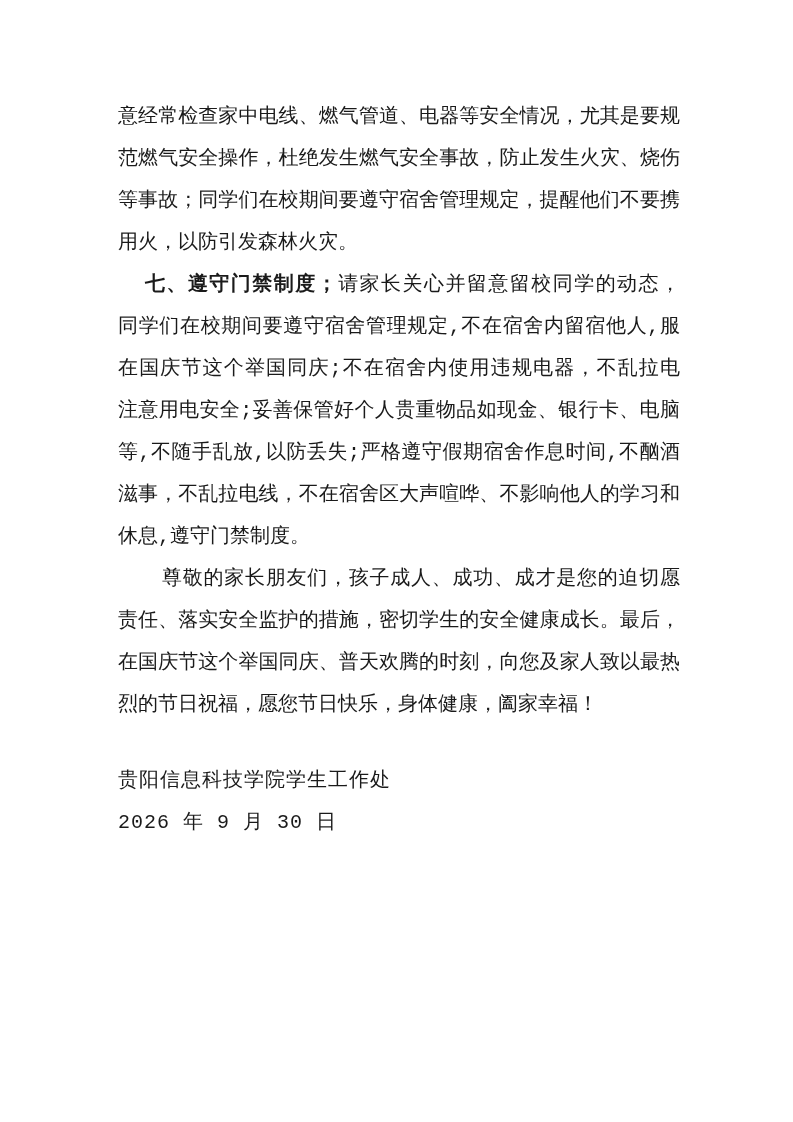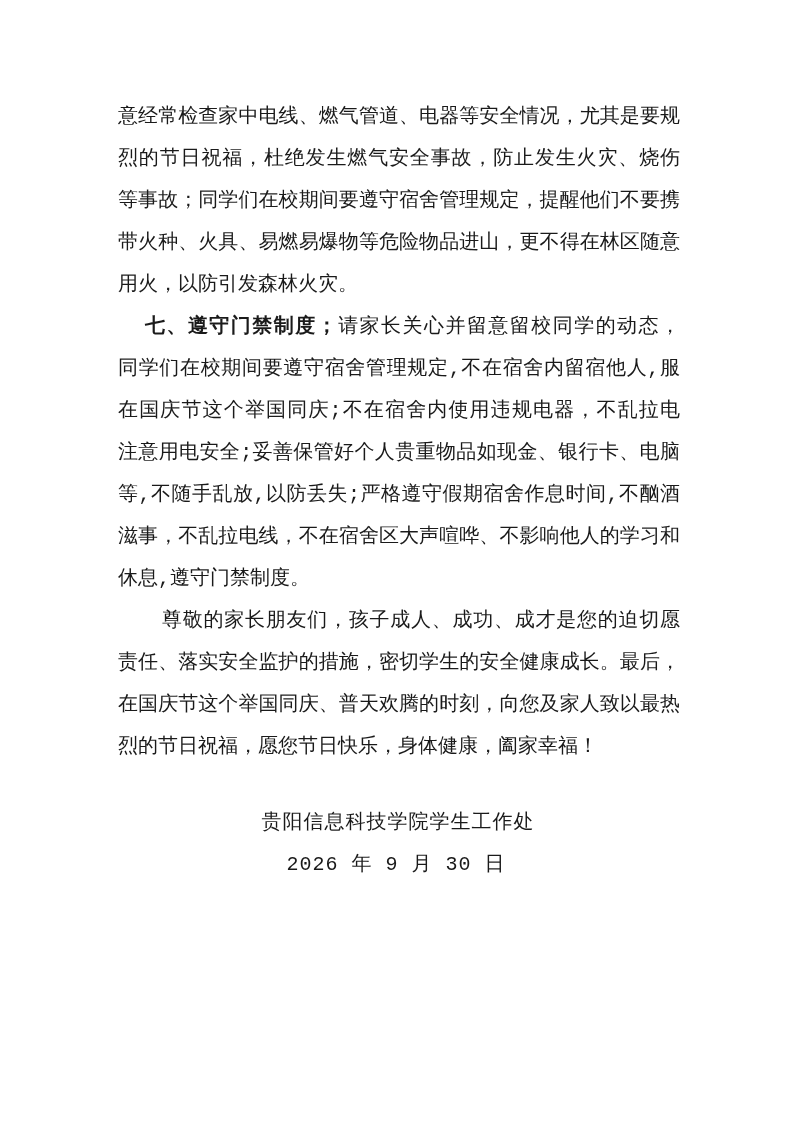--- a/index.html
+++ b/index.html
@@ -31,44 +31,43 @@
   .line.j {
     text-align: justify;
     text-align-last: justify;
     text-justify: inter-character;
   }
   .bold {
     font-weight: 700;
   }
   .sig-block {
     margin-top: 34px;
-    text-align: center;
+    text-align: left;
   }
   .sig-line {
     height: 42px;
     padding-right: 2px;
     letter-spacing: 1px;
   }
   .date-line {
     height: 42px;
     padding-right: 6px;
     letter-spacing: 1px;
   }
 </style>
 </head>
 <body>
 
 <div class="page">
   <div class="doc-body">
 
     <div class="para">
         <div class="line j"><span>意经常检查家中电线、燃气管道、电器等安全情况，尤其是要规</span></div>
-        <div class="line j"><span>烈的节日祝福，杜绝发生燃气安全事故，防止发生火灾、烧伤</span></div>
+        <div class="line j"><span>范燃气安全操作，杜绝发生燃气安全事故，防止发生火灾、烧伤</span></div>
         <div class="line j"><span>等事故；同学们在校期间要遵守宿舍管理规定，提醒他们不要携</span></div>
-        <div class="line j"><span>带火种、火具、易燃易爆物等危险物品进山，更不得在林区随意</span></div>
         <div class="line"><span>用火，以防引发森林火灾。</span></div>
       </div>
       <div class="para">
         <div class="line j" style="padding-left: 27px;"><span class="bold">七、遵守门禁制度；</span><span>请家长关心并留意留校同学的动态，</span></div>
         <div class="line j"><span>同学们在校期间要遵守宿舍管理规定,不在宿舍内留宿他人,服</span></div>
         <div class="line j"><span>在国庆节这个举国同庆;不在宿舍内使用违规电器，不乱拉电线，</span></div>
         <div class="line j"><span>注意用电安全;妥善保管好个人贵重物品如现金、银行卡、电脑</span></div>
         <div class="line j"><span>等,不随手乱放,以防丢失;严格遵守假期宿舍作息时间,不酗酒</span></div>
         <div class="line j"><span>滋事，不乱拉电线，不在宿舍区大声喧哗、不影响他人的学习和</span></div>
         <div class="line"><span>休息,遵守门禁制度。</span></div>

